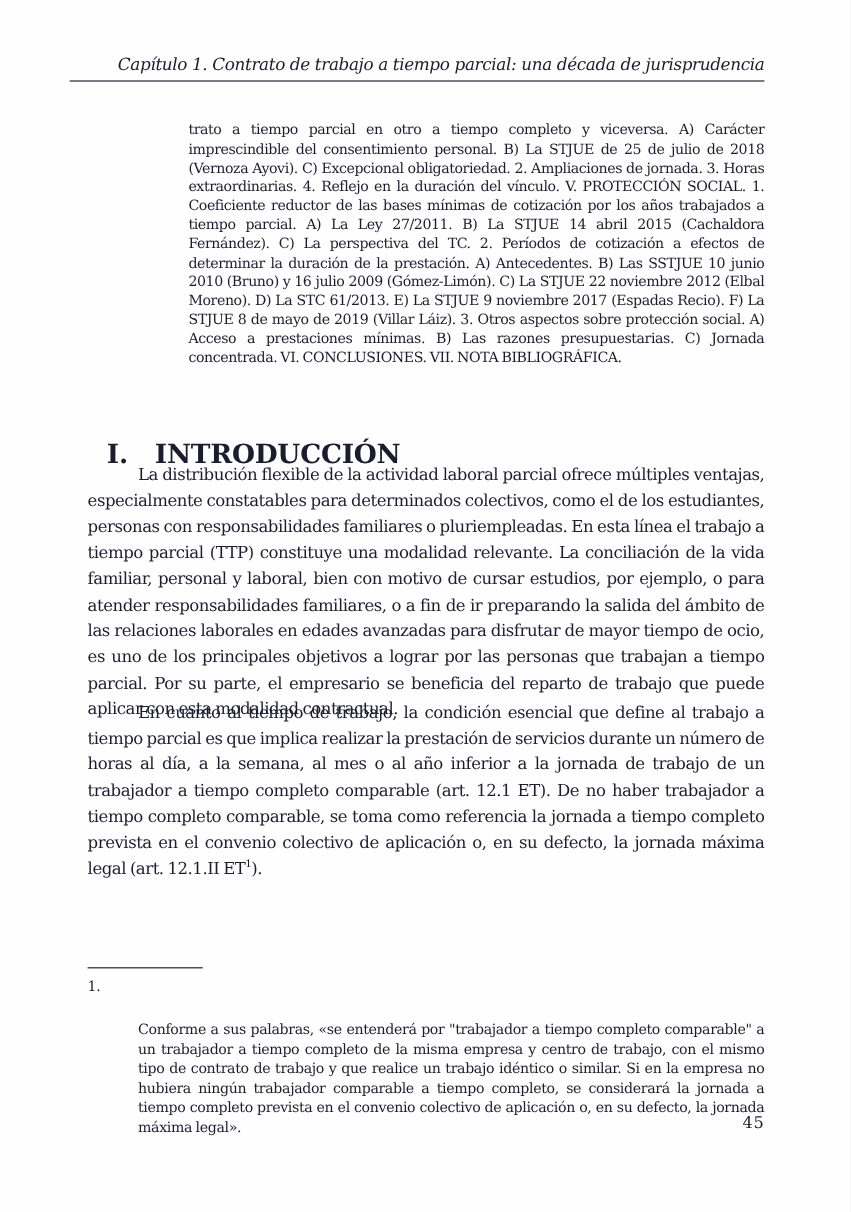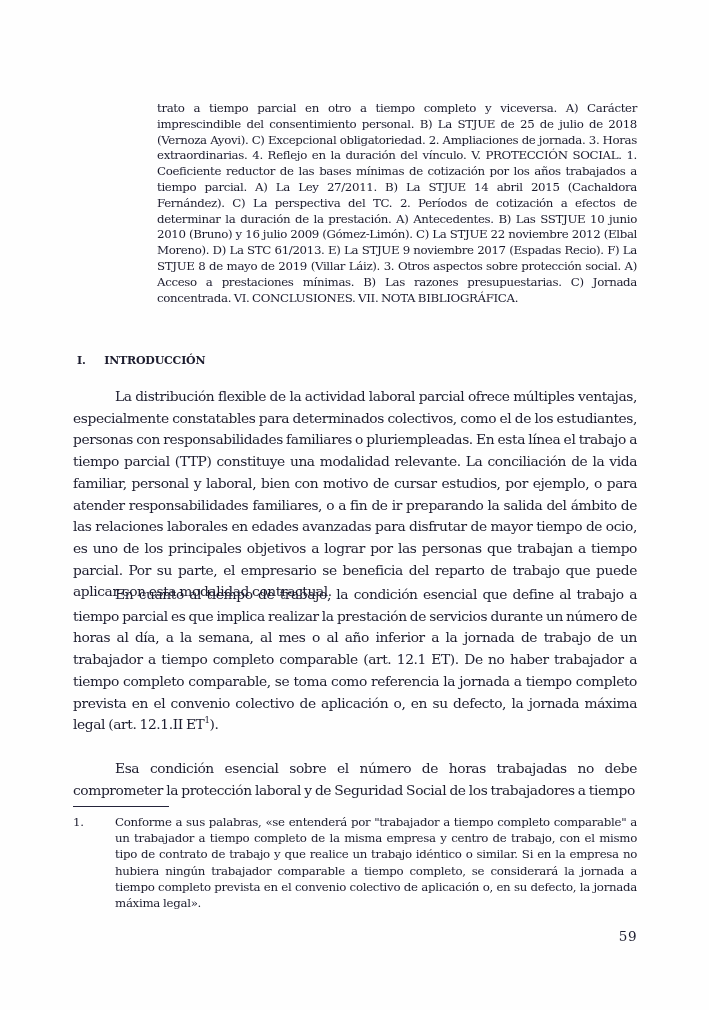--- a/index.html
+++ b/index.html
@@ -52,22 +52,22 @@
     font-size: 0.62em;
     vertical-align: super;
     line-height: 0;
   }
 
   
   .section-heading {
     position: absolute;
     top: 350px;
     left: 73px;
-    margin: 4px;
-    font-size: 11px;
+    margin: 16px;
+    font-size: 22px;
     font-weight: bold;
     letter-spacing: -0.2px;
   }
   .sec-title { margin-left: 15px; }
 
   
   .body-para {
     position: absolute;
     left: 73px;
     width: 564px;
@@ -103,52 +103,55 @@
     letter-spacing: -0.3px;
     word-spacing: -0.5px;
   }
   .fn-num {
     flex: 0 0 42px;
   }
   .fn-text {
     flex: 1;
     text-align: justify;
     hyphens: auto;
+    margin-top: 36px;
   }
 
   
   .page-number {
     position: absolute;
     top: 928px;
     right: 72px;
     font-size: 13.5px;
     letter-spacing: 0.5px;
   }
 </style>
 </head>
 <body>
 
 <div class="page">
 
+  <div class="running-head">
+    <span>Capítulo 1. Contrato de trabajo a tiempo parcial: una década de jurisprudencia</span>
+  </div>
 
   <div class="summary"><span class="seg-italic">trato a tiempo parcial en otro a tiempo completo y viceversa.</span><span class="seg-normal"> A) Carácter imprescindible del consentimiento personal. B) La STJUE de 25 de julio de 2018 (Vernoza Ayovi). C) Excepcional obligatoriedad. </span><span class="seg-italic">2. Ampliaciones de jornada. 3. Horas extraordinarias. 4. Reflejo en la duración del vínculo.</span><span class="seg-normal"> V. PROTECCIÓN SOCIAL. </span><span class="seg-italic">1. Coeficiente reductor de las bases mínimas de cotización por los años trabajados a tiempo parcial.</span><span class="seg-normal"> A) La Ley 27/2011. B) La STJUE 14 abril 2015 (Cachaldora Fernández). C) La perspectiva del TC. </span><span class="seg-italic">2. Períodos de cotización a efectos de determinar la duración de la prestación.</span><span class="seg-normal"> A) Antecedentes. B) Las SSTJUE 10 junio 2010 (Bruno) y 16 julio 2009 (Gómez-Limón). C) La STJUE 22 noviembre 2012 (Elbal Moreno). D) La STC 61/2013. E) La STJUE 9 noviembre 2017 (Espadas Recio). F) La STJUE 8 de mayo de 2019 (Villar Láiz). </span><span class="seg-italic">3. Otros aspectos sobre protección social.</span><span class="seg-normal"> A) Acceso a prestaciones mínimas. B) Las razones presupuestarias. C) Jornada concentrada. VI. CONCLUSIONES. VII. NOTA BIBLIOGRÁFICA.</span></div>
 
   <h2 class="section-heading">
     <span class="sec-num">I.</span>
     <span class="sec-title">INTRODUCCIÓN</span>
   </h2>
 
   <p class="body-para para-1"><span class="seg-normal">La distribución flexible de la actividad laboral parcial ofrece múltiples ventajas, especialmente constatables para determinados colectivos, como el de los estudiantes, personas con responsabilidades familiares o pluriempleadas. En esta línea el trabajo a tiempo parcial (TTP) constituye una modalidad relevante. La conciliación de la vida familiar, personal y laboral, bien con motivo de cursar estudios, por ejemplo, o para atender responsabilidades familiares, o a fin de ir preparando la salida del ámbito de las relaciones laborales en edades avanzadas para disfrutar de mayor tiempo de ocio, es uno de los principales objetivos a lograr por las personas que trabajan a tiempo parcial. Por su parte, el empresario se beneficia del reparto de trabajo que puede aplicar con esta modalidad contractual.</span></p>
 
   <p class="body-para para-2"><span class="seg-normal">En cuanto al tiempo de trabajo, la condición esencial que define al trabajo a tiempo parcial es que implica realizar la prestación de servicios durante un número de horas al día, a la semana, al mes o al año inferior a la jornada de trabajo de un trabajador a tiempo completo comparable (art. 12.1 ET). De no haber trabajador a tiempo completo comparable, se toma como referencia la jornada a tiempo completo prevista en el convenio colectivo de aplicación o, en su defecto, la jornada máxima legal (art. 12.1.II ET</span><span class="seg-sup">1</span><span class="seg-normal">).</span></p>
 
-  <p class="body-para para-3"><span class="seg-normal">Esa condición esencial sobre el número de horas trabajadas no debe comprometer la protección laboral y de Seguridad Social de los trabajadores a tiempo</span></p>
 
   <div class="footnote-rule"></div>
 
   <div class="footnote">
     <span class="fn-num">1.</span>
     <div class="fn-text"><span class="seg-normal">Conforme a sus palabras, «se entenderá por "trabajador a tiempo completo comparable" a un trabajador a tiempo completo de la misma empresa y centro de trabajo, con el mismo tipo de contrato de trabajo y que realice un trabajo idéntico o similar. Si en la empresa no hubiera ningún trabajador comparable a tiempo completo, se considerará la jornada a tiempo completo prevista en el convenio colectivo de aplicación o, en su defecto, la jornada máxima legal».</span></div>
   </div>
 
-  <div class="page-number">59</div>
+  <div class="page-number">45</div>
 
 </div>
 
 </body></html>

